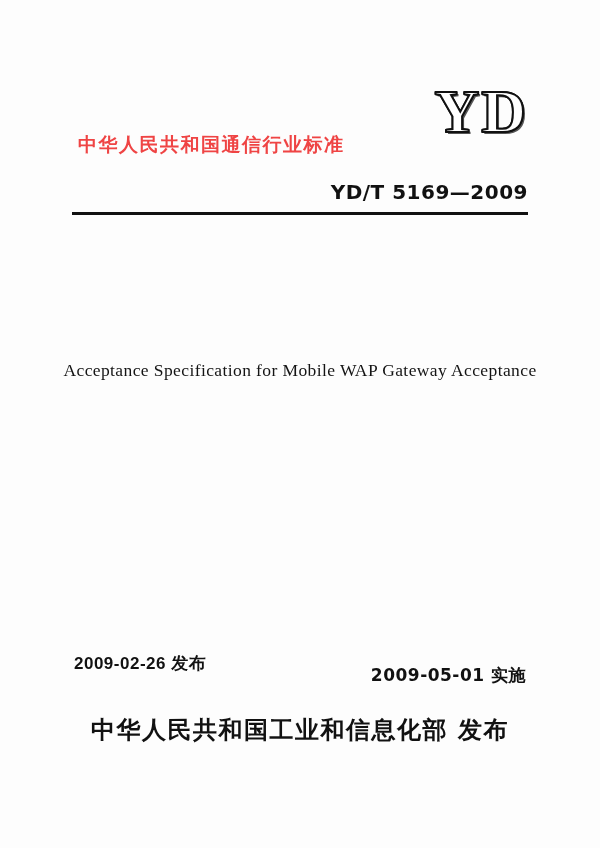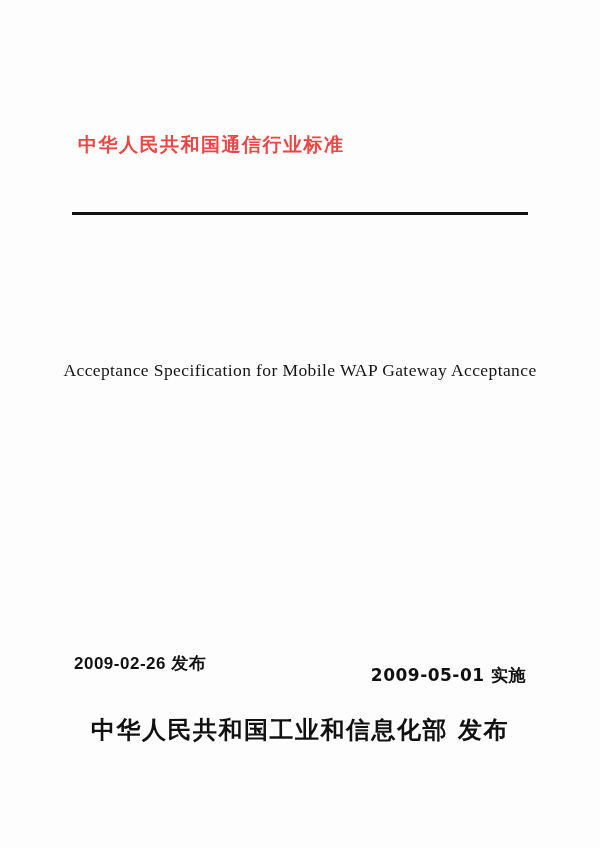--- a/index.html
+++ b/index.html
@@ -157,21 +157,23 @@
     letter-spacing: 1.5px;
     color: #111111;
   }
 </style>
 </head>
 <body>
 
 <div class="page">
 
   <div class="header-zone">
+    <div class="yd-logo">YD</div>
     <div class="industry-line">中华人民共和国通信行业标准</div>
+    <div class="std-number">YD/T 5169—2009</div>
   </div>
 
   <div class="rule-thick"></div>
 
 
   <div class="title-en">Acceptance Specification for Mobile WAP  Gateway Acceptance</div>
 
   <div class="dates-row">
     <div class="date-publish">2009-02-26 发布</div>
     <div class="date-effective">2009-05-01   实施</div>

